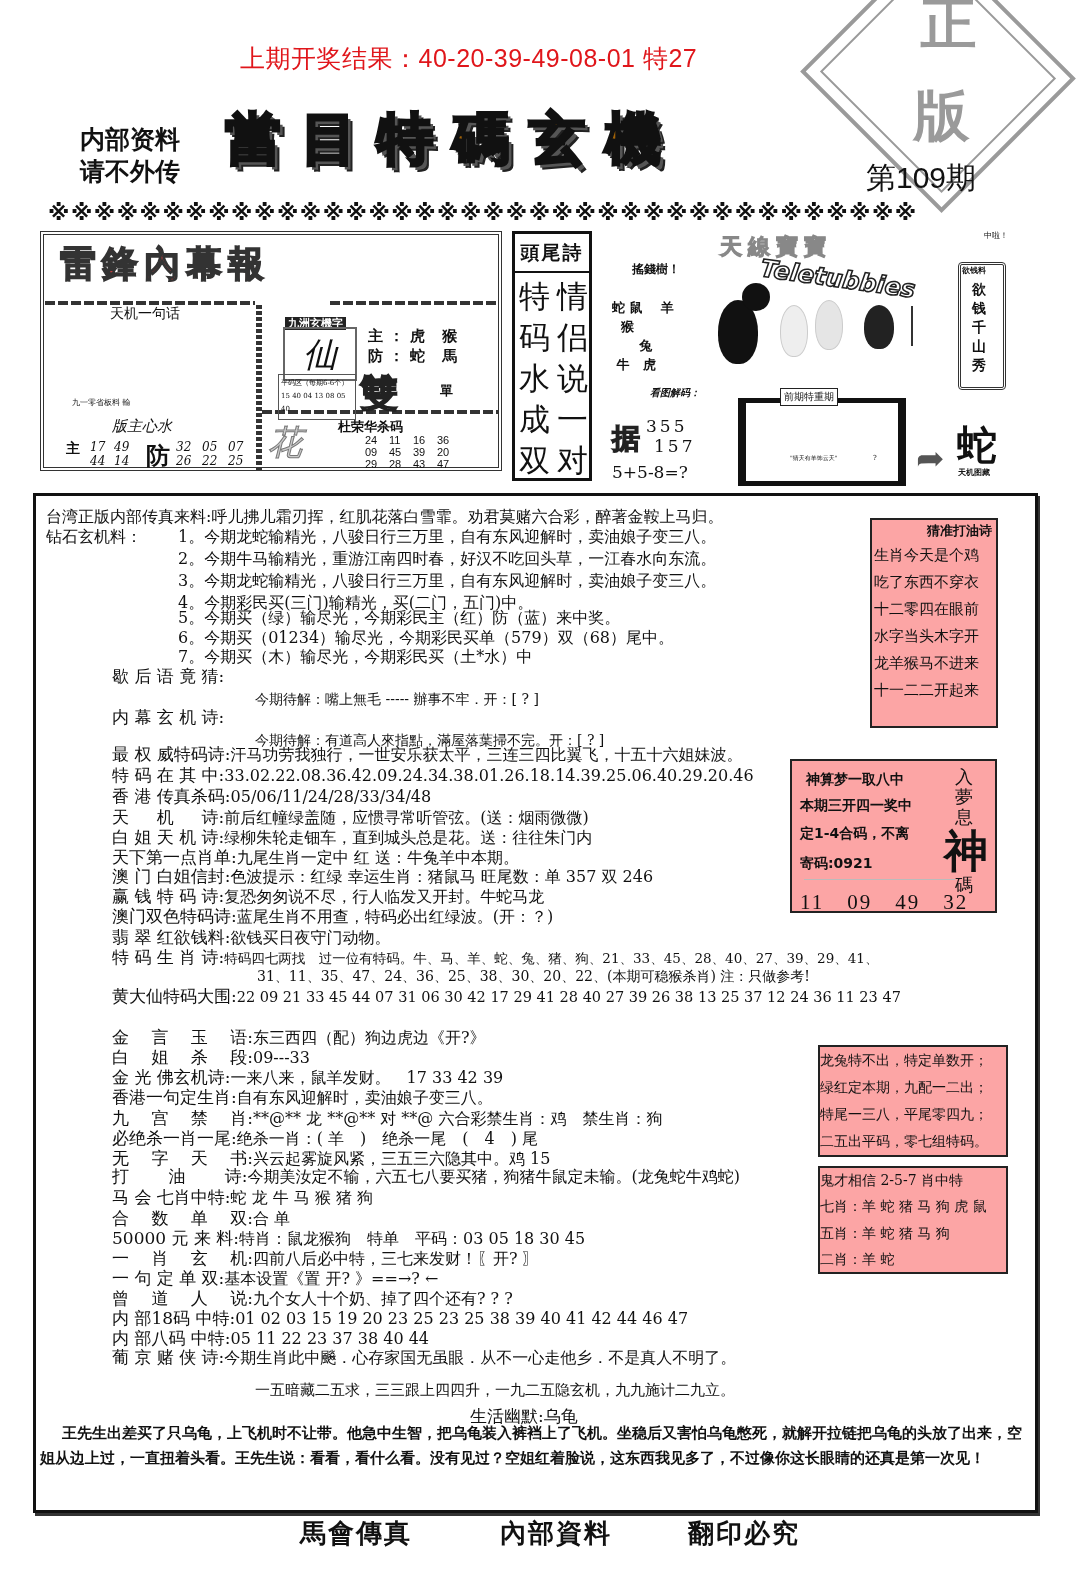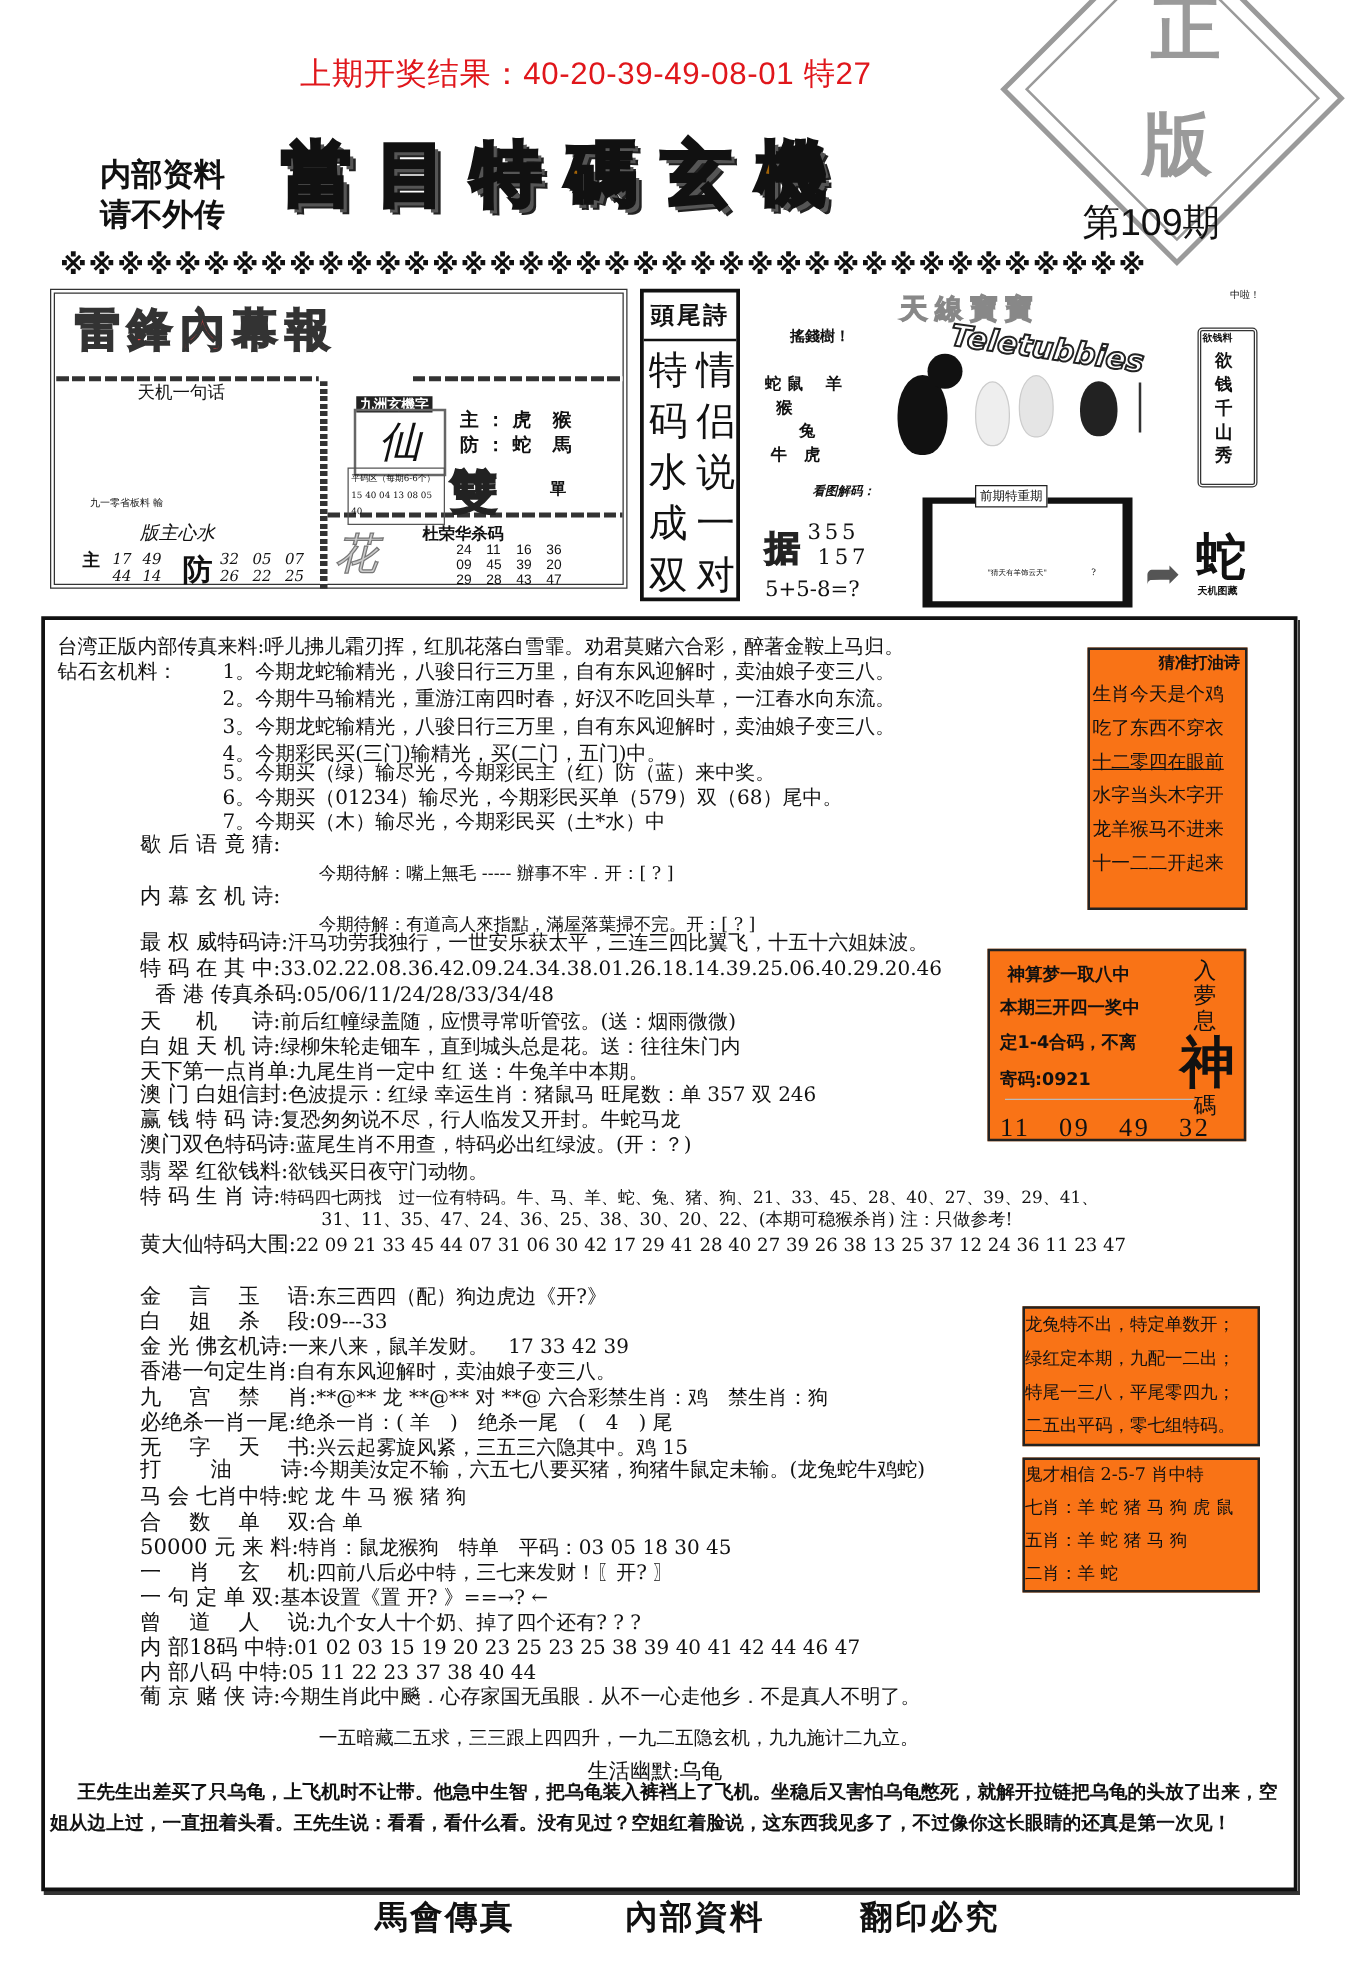--- a/index.html
+++ b/index.html
@@ -54,21 +54,21 @@
   .zhongla{left:984px;top:230px;font-size:8px;}
   .snake{left:957px;top:418px;font-size:40px;font-weight:bold;}
   .snake-sub{left:958px;top:467px;font-size:8px;font-weight:bold;}
   .arrow{left:916px;top:438px;font-size:34px;color:#555;}
   .pole{left:911px;top:306px;width:2px;height:40px;background:#333;}
   
   .main{left:33px;top:493px;width:1005px;height:1020px;border:3px solid #111;box-sizing:border-box;box-shadow:2px 3px 0 #333;}
   .ln{position:absolute;font-size:16px;white-space:nowrap;line-height:20px;}
   .lbl{display:inline-block;font-size:17px;letter-spacing:0;}
   .ind{font-size:14px;}
-  .side{position:absolute;border:2px solid #222;background:#f97316;}
+  .side{position:absolute;border:2px solid #222;background:#fca5a5;}
   .side-line{font-size:16px;line-height:27px;white-space:nowrap;}
   .dream{left:790px;top:759px;width:203px;height:150px;border:2px solid #222;}
   .dream-l{position:absolute;left:8px;font-size:14px;font-weight:bold;font-family:"DejaVu Sans",sans-serif;}
   .dream-nums{position:absolute;left:8px;top:127px;font-size:21px;letter-spacing:2px;font-family:"Liberation Serif",serif;}
   .shen{position:absolute;left:152px;top:6px;font-size:18px;line-height:20px;width:40px;text-align:center;}
   .shen-big{font-size:44px;line-height:48px;font-weight:bold;display:block;}
   .footer{top:1516px;font-size:26px;font-weight:bold;letter-spacing:2px;font-family:"DejaVu Sans",sans-serif;}
   .humor-title{left:470px;top:1405px;font-size:17px;}
   .humor{left:40px;top:1421px;width:990px;font-size:15px;line-height:25px;font-weight:bold;white-space:normal;text-indent:22px;}
 </style>
@@ -205,21 +205,21 @@
 <div class="ln" style="left:178px;top:608px;"><span>5</span>。<span>今期买（绿）输尽光，今期彩民主（红）防（蓝）来中奖。</span></div>
 <div class="ln" style="left:178px;top:628px;"><span>6</span>。<span>今期买（01234）输尽光，今期彩民买单（579）双（68）尾中。</span></div>
 <div class="ln" style="left:178px;top:647px;"><span>7</span>。<span>今期买（木）输尽光，今期彩民买（土*水）中</span></div>
 
 <div class="ln" style="left:112px;top:666px;"><span class="lbl">歇 后 语 竟 猜:</span><span></span></div>
 <div class="ln ind" style="left:255px;top:689px;"><span>今期待解：嘴上無毛 ----- 辦事不牢．开：[ ? ]</span></div>
 <div class="ln" style="left:112px;top:707px;"><span class="lbl">内 幕 玄 机 诗:</span><span></span></div>
 <div class="ln ind" style="left:255px;top:730px;"><span>今期待解：有道高人來指點，滿屋落葉掃不完。开：[ ? ]</span></div>
 <div class="ln" style="left:112px;top:744px;"><span class="lbl">最 权 威特码诗:</span><span>汗马功劳我独行，一世安乐获太平，三连三四比翼飞，十五十六姐妹波。</span></div>
 <div class="ln" style="left:112px;top:765px;"><span class="lbl">特 码 在 其 中:</span><span>33.02.22.08.36.42.09.24.34.38.01.26.18.14.39.25.06.40.29.20.46</span></div>
-<div class="ln" style="left:124px;top:786px;"><span class="lbl">香 港 传真杀码:</span><span>05/06/11/24/28/33/34/48</span></div>
+<div class="ln" style="left:112px;top:786px;"><span class="lbl">香 港 传真杀码:</span><span>05/06/11/24/28/33/34/48</span></div>
 <div class="ln" style="left:112px;top:807px;"><span class="lbl">天 　 机 　 诗:</span><span>前后红幢绿盖随，应惯寻常听管弦。(送：烟雨微微)</span></div>
 <div class="ln" style="left:112px;top:827px;"><span class="lbl">白 姐 天 机 诗:</span><span>绿柳朱轮走钿车，直到城头总是花。送：往往朱门内</span></div>
 <div class="ln" style="left:112px;top:847px;"><span class="lbl">天下第一点肖单:</span><span>九尾生肖一定中 红 送：牛兔羊中本期。</span></div>
 <div class="ln" style="left:112px;top:866px;"><span class="lbl">澳 门 白姐信封:</span><span>色波提示：红绿 幸运生肖：猪鼠马 旺尾数：单 357 双 246</span></div>
 <div class="ln" style="left:112px;top:886px;"><span class="lbl">赢 钱 特 码 诗:</span><span>复恐匆匆说不尽，行人临发又开封。牛蛇马龙</span></div>
 <div class="ln" style="left:112px;top:906px;"><span class="lbl">澳门双色特码诗:</span><span>蓝尾生肖不用查，特码必出红绿波。(开：？)</span></div>
 <div class="ln" style="left:112px;top:927px;"><span class="lbl">翡 翠 红欲钱料:</span><span>欲钱买日夜守门动物。</span></div>
 <div class="ln ind" style="left:112px;top:947px;font-size:13.5px;"><span class="lbl">特 码 生 肖 诗:</span><span>特码四七两找　过一位有特码。牛、马、羊、蛇、兔、猪、狗、21、33、45、28、40、27、39、29、41、</span></div>
 <div class="ln ind" style="left:257px;top:966px;"><span>31、11、35、47、24、36、25、38、30、20、22、(本期可稳猴杀肖) 注：只做参考!</span></div>
 <div class="ln" style="left:112px;top:986px;font-size:14.5px;"><span class="lbl">黄大仙特码大围:</span><span>22 09 21 33 45 44 07 31 06 30 42 17 29 41 28 40 27 39 26 38 13 25 37 12 24 36 11 23 47</span></div>
@@ -243,21 +243,21 @@
 <div class="ln" style="left:112px;top:1347px;"><span class="lbl">葡 京 赌 侠 诗:</span><span>今期生肖此中飈．心存家国无虽眼．从不一心走他乡．不是真人不明了。</span></div>
 
 <div class="ln" style="left:255px;top:1380px;font-size:15px;">一五暗藏二五求，三三跟上四四升，一九二五隐玄机，九九施计二九立。</div>
 <div class="abs humor-title">生活幽默:乌龟</div>
 <div class="abs humor">王先生出差买了只乌龟，上飞机时不让带。他急中生智，把乌龟装入裤裆上了飞机。坐稳后又害怕乌龟憋死，就解开拉链把乌龟的头放了出来，空姐从边上过，一直扭着头看。王先生说：看看，看什么看。没有见过？空姐红着脸说，这东西我见多了，不过像你这长眼睛的还真是第一次见！</div>
 
 <div class="side" style="left:870px;top:518px;width:122px;height:206px;padding-left:2px;">
   <div style="text-align:right;font-size:13px;font-weight:bold;padding-right:4px;line-height:22px;">猜准打油诗</div>
   <div class="side-line" style="font-size:15px;">生肖今天是个鸡</div>
   <div class="side-line" style="font-size:15px;">吃了东西不穿衣</div>
-  <div class="side-line" style="font-size:15px;text-decoration:underline;">十二零四在眼前</div>
+  <div class="side-line" style="font-size:15px;">十二零四在眼前</div>
   <div class="side-line" style="font-size:15px;">水字当头木字开</div>
   <div class="side-line" style="font-size:15px;">龙羊猴马不进来</div>
   <div class="side-line" style="font-size:15px;">十一二二开起来</div>
 </div>
 
 <div class="side dream">
   <div class="dream-l" style="top:10px;left:14px;">神算梦一取八中</div>
   <div class="dream-l" style="top:36px;">本期三开四一奖中</div>
   <div class="dream-l" style="top:64px;">定1-4合码，不离</div>
   <div class="dream-l" style="top:94px;">寄码:0921</div>

